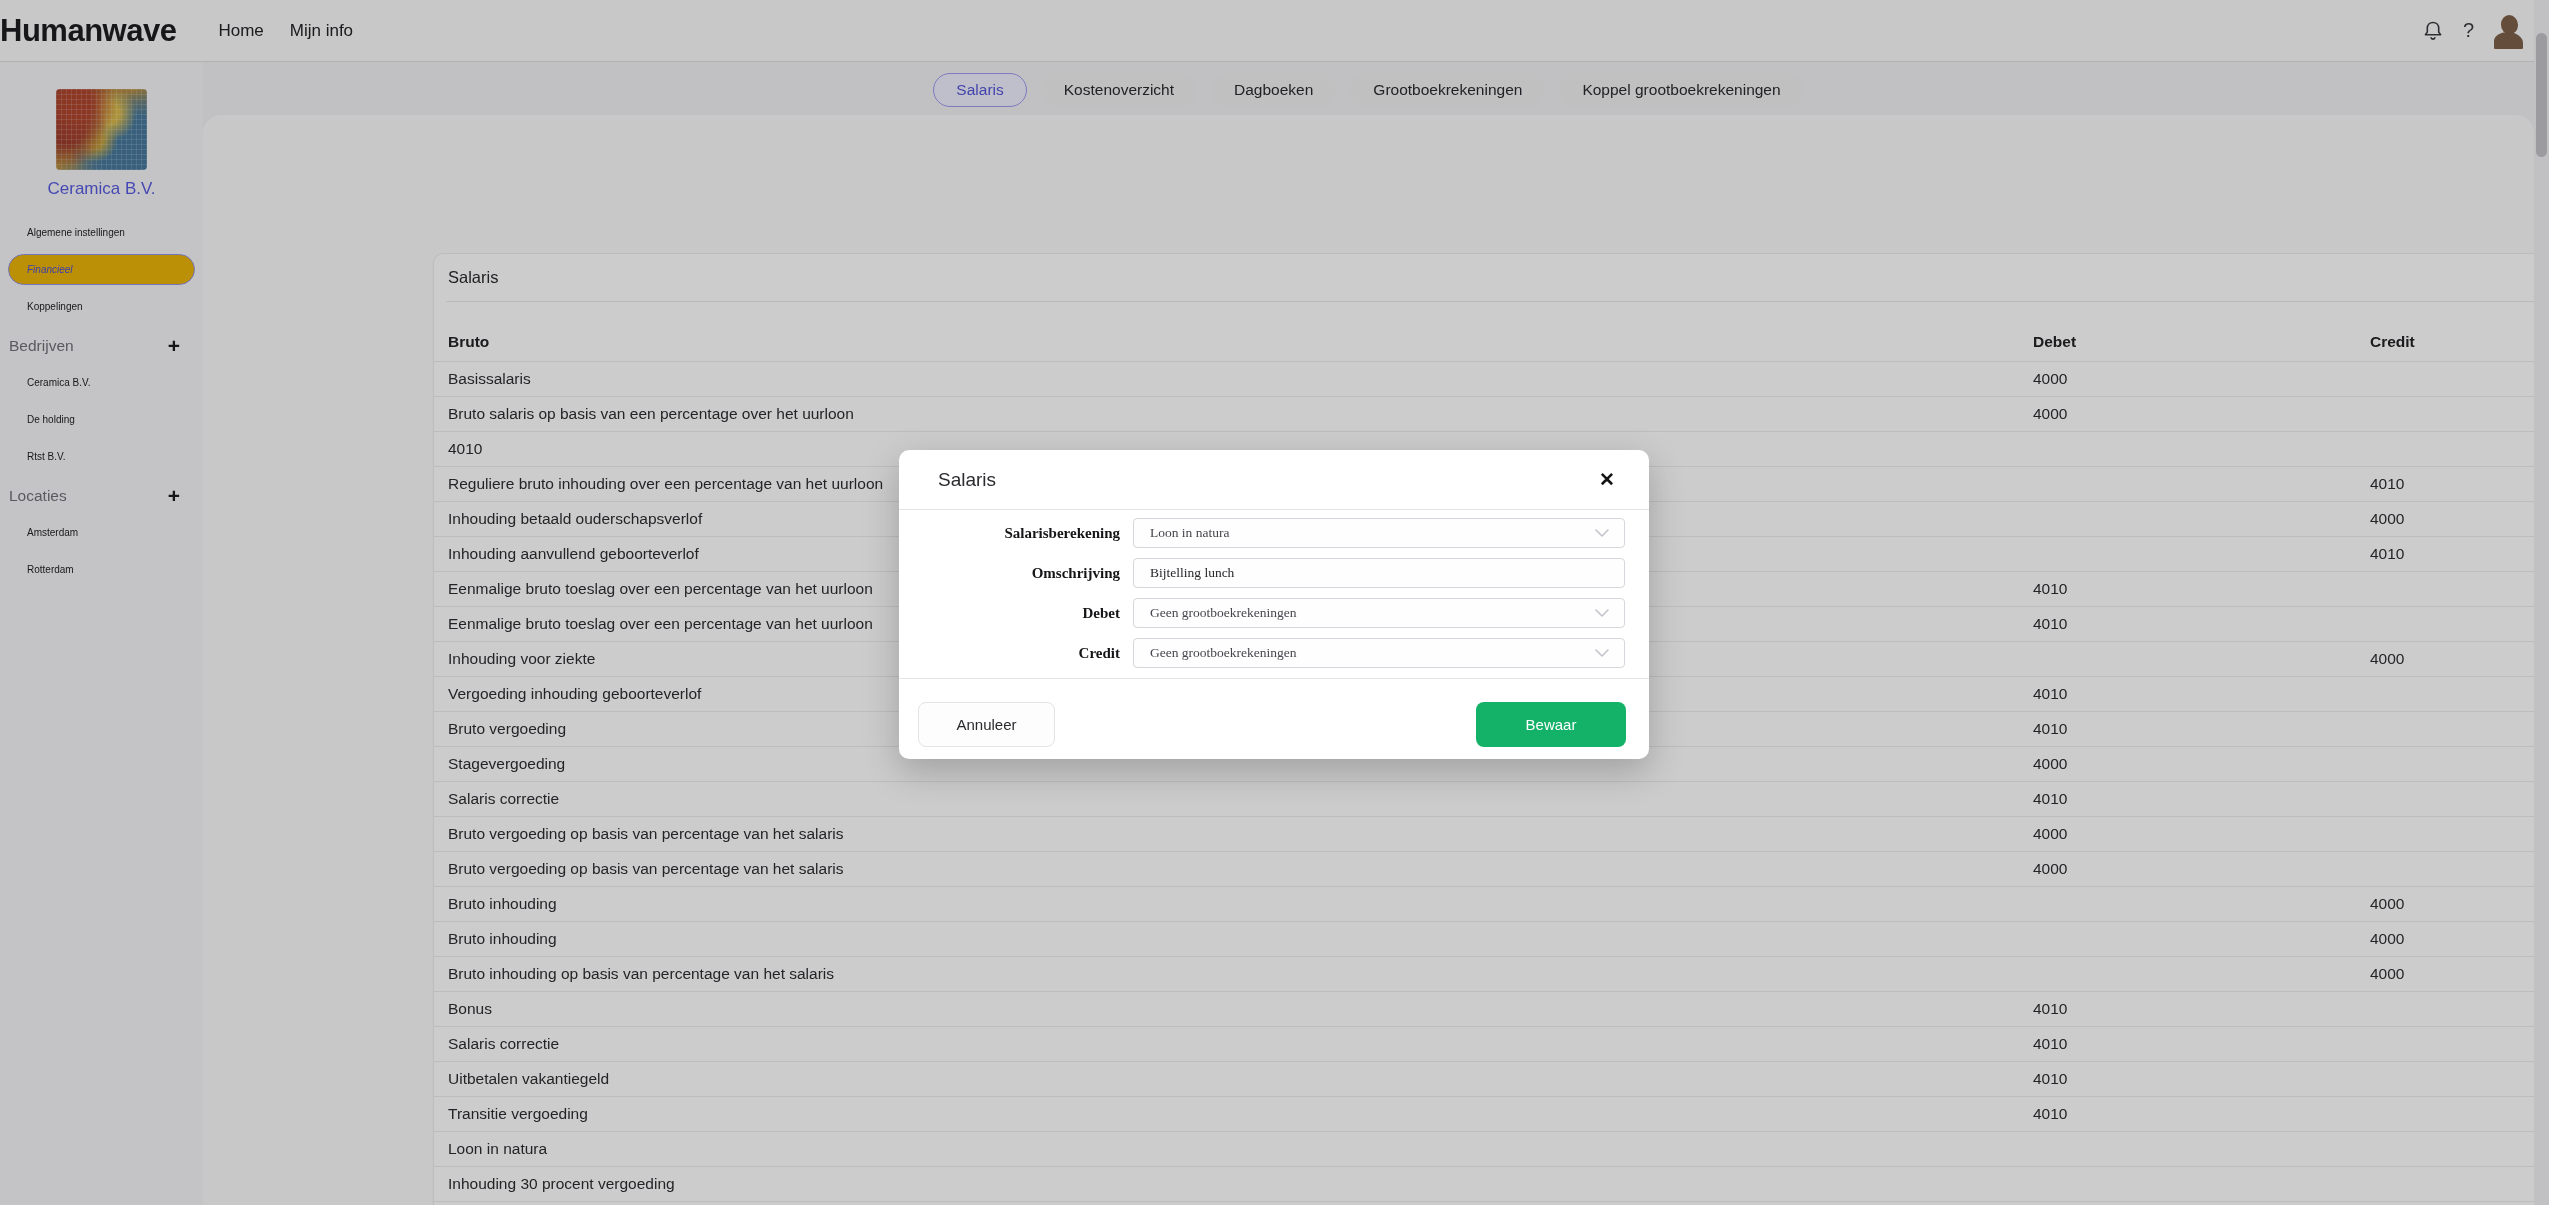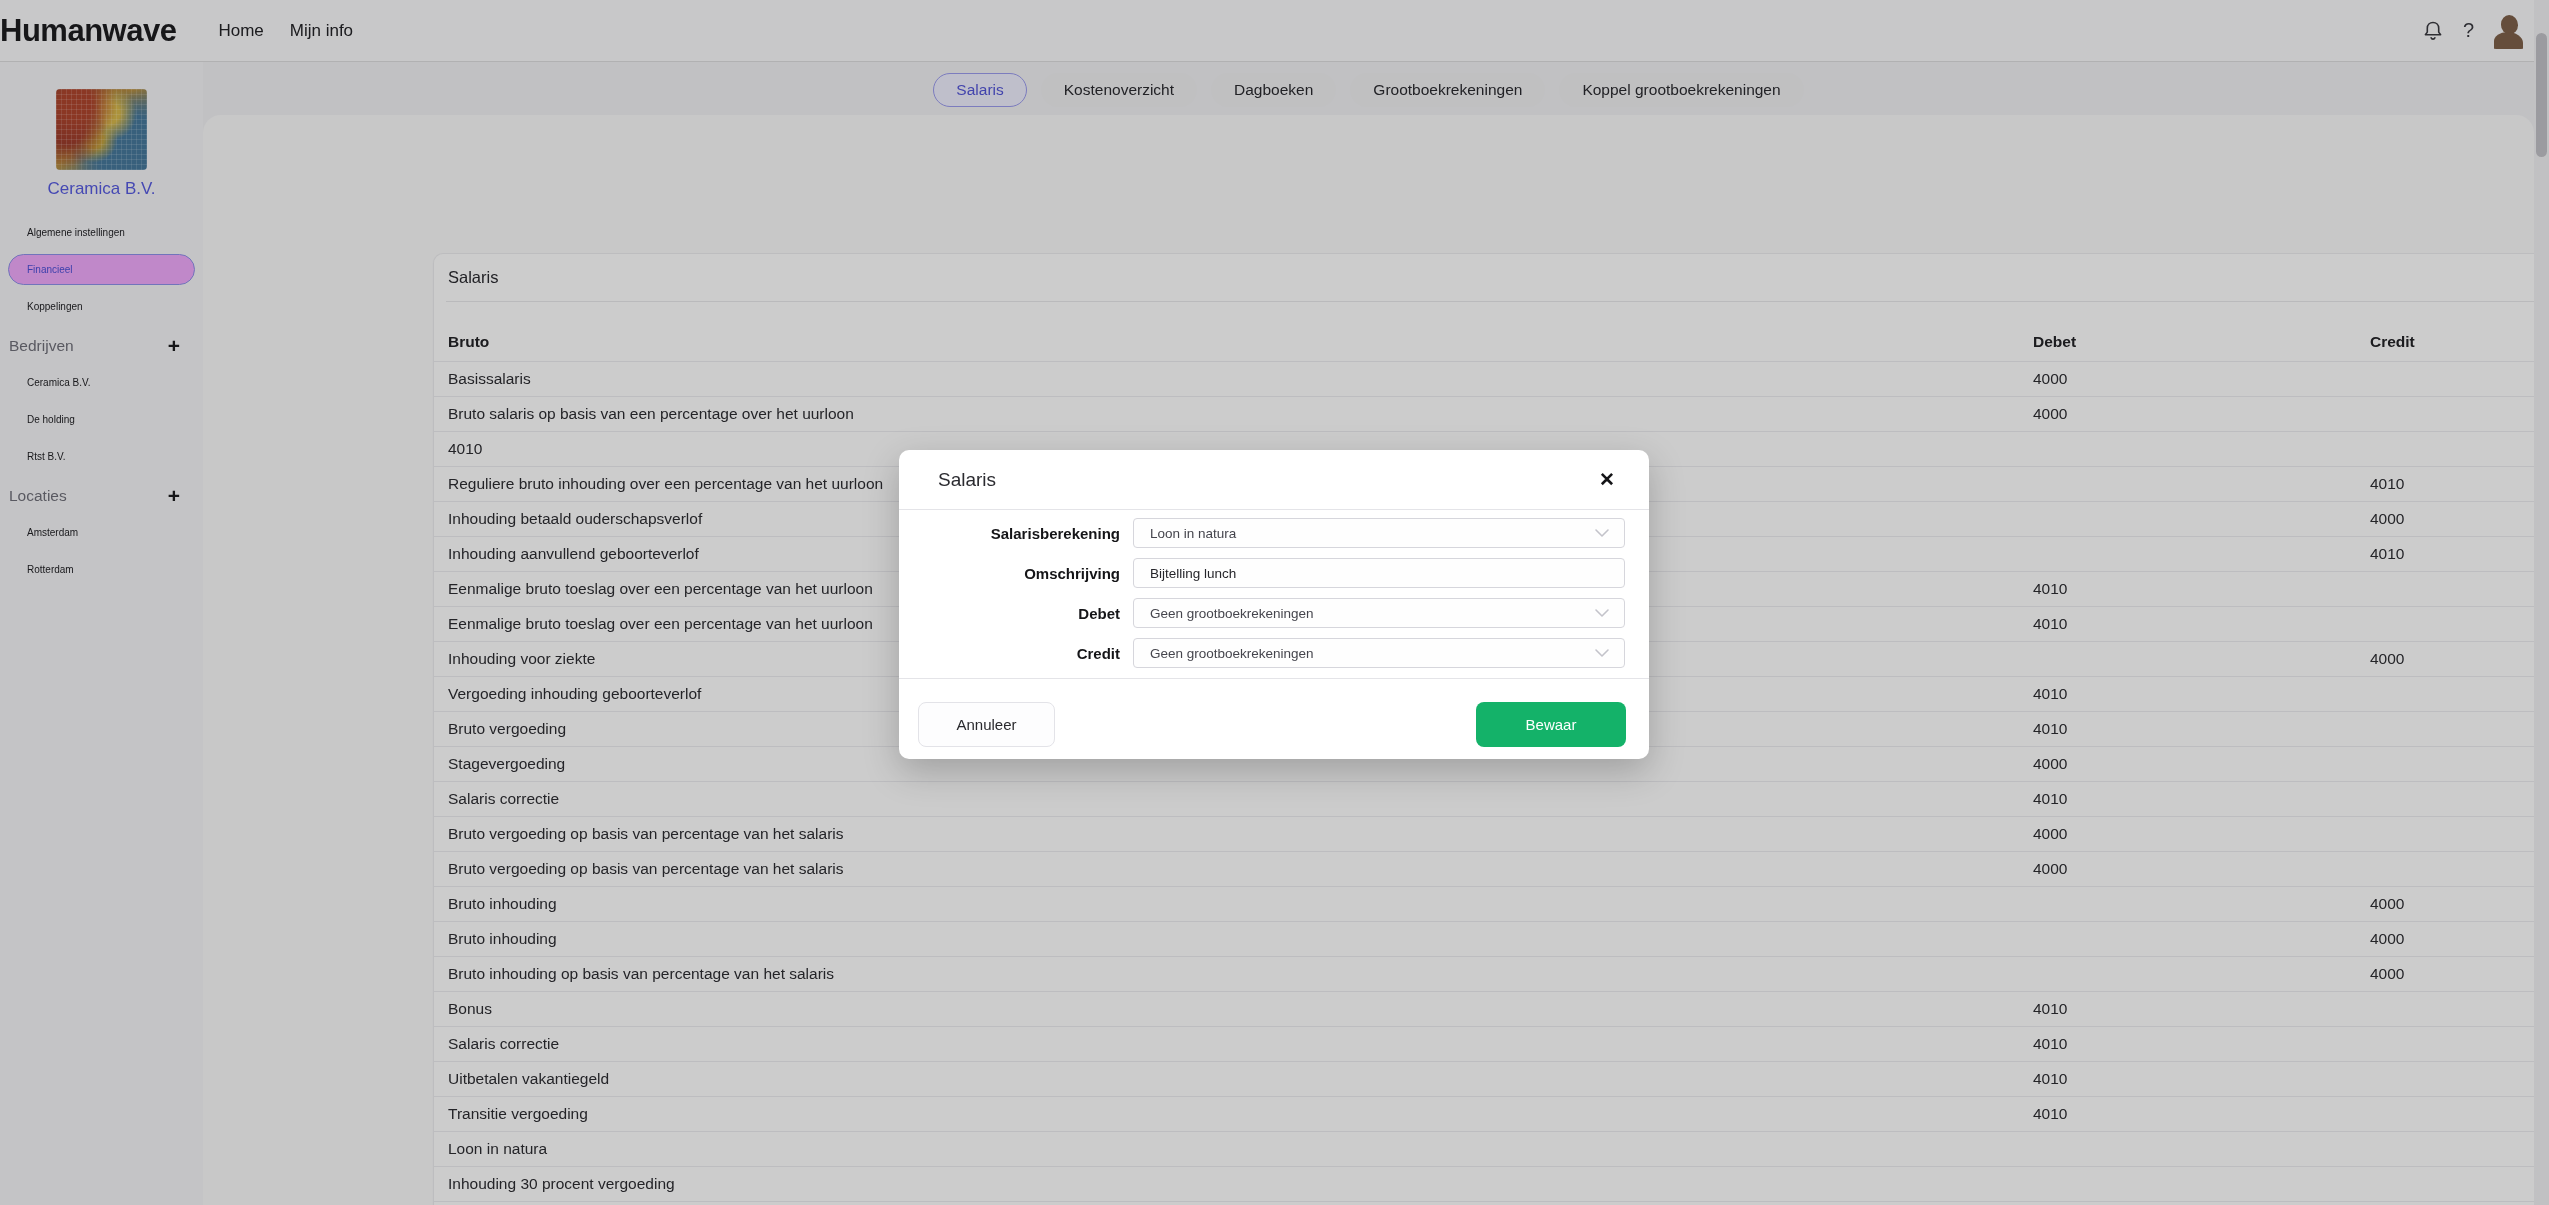--- a/index.html
+++ b/index.html
@@ -30,21 +30,21 @@
       radial-gradient(circle at 42% 62%, #c7a83e 0 12%, rgba(0,0,0,0) 32%),
       radial-gradient(circle at 80% 72%, #47799c 0 34%, rgba(0,0,0,0) 62%),
       linear-gradient(135deg,#8a4a35 0%,#b98f3f 45%,#4e7d9c 75%,#3c6a8c 100%);}
   .side-logo:after{content:"";position:absolute;inset:0;
     background:repeating-linear-gradient(0deg,rgba(255,255,255,.14) 0 1px,rgba(0,0,0,0) 1px 5px),
                repeating-linear-gradient(90deg,rgba(255,255,255,.14) 0 1px,rgba(0,0,0,0) 1px 5px);}
   .company-link{display:block;text-align:center;margin-top:9px;font-size:17px;color:#575be0;cursor:pointer;}
   .side-list{margin-top:18px;}
   .side-item{height:31px;margin:0 8px 6px;border-radius:16px;display:flex;align-items:center;
     padding:0 10px 0 18px;font-size:10px;color:#232327;cursor:pointer;box-sizing:border-box;border:1.5px solid rgba(0,0,0,0);}
-  .side-item.active{background:#f0abfc;border-color:#8f92ea;color:#4d50d6;}
+  .side-item.active{background:#eab308;border-color:#8f92ea;color:#4d50d6;font-style:italic;}
   .side-group-header{height:31px;margin:8px 8px 6px 0;display:flex;align-items:center;
     padding-left:9px;font-size:15.5px;color:#70707a;}
   .side-group-header .plus{margin-left:auto;margin-right:15px;font-size:21px;font-weight:700;color:#1c1c1f;cursor:pointer;line-height:1;}
   
   .panel{position:absolute;left:203px;top:115px;width:2331px;height:1090px;background:#fafafb;border-radius:18px 18px 0 0;}
   .tabs{position:absolute;left:203px;top:73px;width:2331px;display:flex;justify-content:center;gap:14px;z-index:5;}
   .tab{height:34px;border-radius:17px;padding:0 22px;display:flex;align-items:center;font-size:15.5px;
     background:#f0f0f2;color:#2b2b30;cursor:pointer;box-sizing:border-box;border:1.5px solid rgba(0,0,0,0);}
   .tab.active{background:#efeffe;border-color:#9b9bee;color:#5355d8;}
   
@@ -62,21 +62,21 @@
   
   .scrollbar{position:absolute;right:0;top:0;width:15px;height:1205px;background:#f2f2f4;z-index:20;}
   .scroll-thumb{position:absolute;left:2px;top:33px;width:11px;height:124px;border-radius:6px;background:#c2c2c8;cursor:pointer;}
   
   .overlay{position:absolute;inset:0;background:rgba(0,0,0,0.2);z-index:40;}
   .modal{position:absolute;left:899px;top:450px;width:750px;height:309px;background:#ffffff;border-radius:10px;
     z-index:50;box-shadow:0 12px 36px rgba(0,0,0,0.22);box-sizing:border-box;}
   .modal-header{height:60px;display:flex;align-items:center;padding:0 34px 0 39px;border-bottom:1px solid #e4e4e8;box-sizing:border-box;}
   .modal-title{font-size:19px;color:#2b2b30;}
   .modal-close{margin-left:auto;font-size:19px;font-weight:700;color:#141417;cursor:pointer;}
-  .modal-form{padding-top:8px;}
+  .modal-form{padding-top:8px;font-family:Liberation Serif, serif;}
   .form-row{display:flex;align-items:center;height:30px;margin:0 24px 10px 0;}
   .form-label{width:221px;text-align:right;font-size:15px;font-weight:700;color:#151518;flex:none;}
   .form-field{margin-left:13px;flex:1;height:30px;border:1px solid #d6d6dc;border-radius:4px;background:#fefefe;
     display:flex;align-items:center;padding:0 14px 0 16px;box-sizing:border-box;cursor:pointer;}
   .form-field .value{font-size:13.5px;color:#45454d;}
   .form-field.is-input .value{color:#26262b;}
   .form-field .chev{margin-left:auto;display:flex;}
   .modal-footer{border-top:1px solid #e4e4e8;margin-top:9px;height:0;}
   .btn-row{position:absolute;left:0;top:252px;width:750px;height:45px;}
   .btn{position:absolute;height:45px;border-radius:8px;display:flex;align-items:center;justify-content:center;

